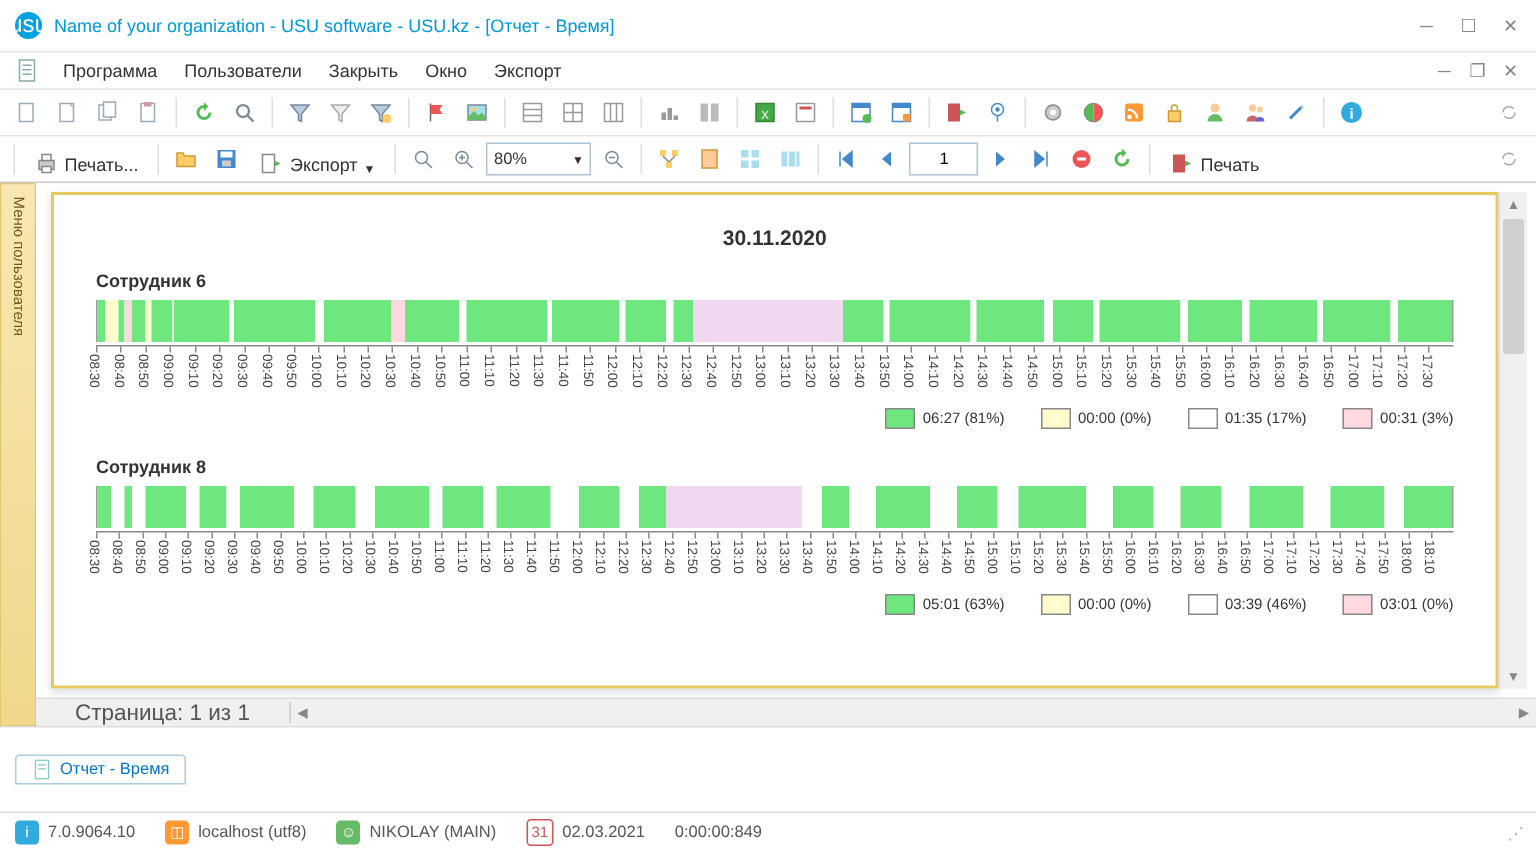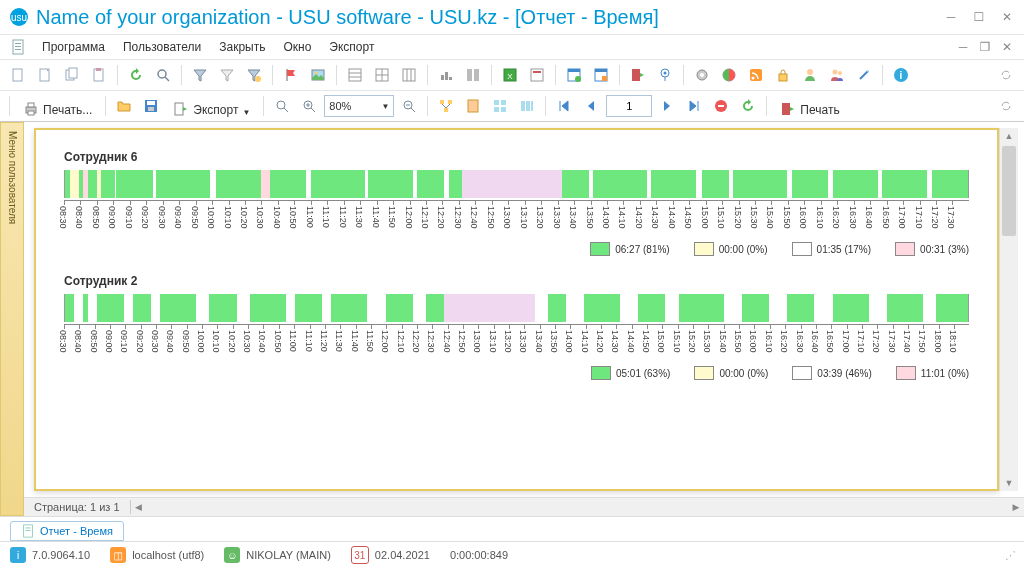--- a/index.html
+++ b/index.html
@@ -1,20 +1,20 @@
 <!DOCTYPE html>
 <html><head>
 <meta charset="utf-8">
 <style>
   html,body{margin:0;padding:0;font-family:"Segoe UI",Tahoma,sans-serif;font-size:12px;color:#333;background:#fff;overflow:hidden}
   body{width:1024px;height:568px;position:relative;display:flex;flex-direction:column}
   
   .titlebar{height:34px;display:flex;align-items:center;padding:0 10px;border-bottom:1px solid #e5e5e5}
-  .app-icon{width:18px;height:18px;border-radius:50%;background:#00a1e0;color:#fff;display:flex;align-items:center;justify-content:center;font-size:10px;margin-right:8px}
-  .title{color:#0099d8;font-size:20px;font-weight:400;flex:1}
+  .app-icon{width:18px;height:18px;border-radius:50%;background:#00a1e0;color:#fff;display:flex;align-items:center;justify-content:center;font-size:16px;margin-right:8px}
+  .title{color:#0099d8;font-size:12px;font-weight:400;flex:1}
   .win-controls{display:flex;gap:14px;color:#888}
   .win-btn{width:14px;height:14px;display:flex;align-items:center;justify-content:center;cursor:pointer}
   
   .menubar{height:24px;display:flex;align-items:center;padding:0 10px;gap:2px;border-bottom:1px solid #e5e5e5;position:relative}
   .menubar .doc-icon{width:16px;height:16px;margin-right:6px}
   .menubar .item{padding:2px 8px;cursor:default}
   .menubar .right{margin-left:auto;display:flex;gap:8px;color:#888}
   
   .toolbar{height:30px;display:flex;align-items:center;padding:0 6px;gap:3px;border-bottom:1px solid #e5e5e5}
   .tbtn{width:22px;height:22px;display:flex;align-items:center;justify-content:center;border:1px solid transparent;border-radius:2px}
@@ -27,36 +27,36 @@
   .body{flex:1;display:flex;position:relative;min-height:0}
   .side-tab{width:22px;background:linear-gradient(#f8e7b2,#f0d78a);border:1px solid #e0c870;display:flex;align-items:flex-start;justify-content:center;padding-top:8px}
   .side-tab span{writing-mode:vertical-rl;font-size:10px;color:#6b5a1f}
   .report-area{flex:1;background:#fff;position:relative;display:flex;flex-direction:column;min-height:0}
   .report-scroll{flex:1;overflow:hidden;position:relative;padding:6px 6px 6px 10px;display:flex}
   .page{flex:1;border:2px solid #e6c960;background:#fff;box-shadow:0 2px 6px rgba(0,0,0,0.15);padding:20px 28px;overflow:hidden;position:relative}
   .vscroll{width:18px;background:#f0f0f0;border-left:1px solid #ddd;position:relative}
   .vscroll .thumb{position:absolute;top:18px;left:2px;right:2px;height:90px;background:#cfcfcf;border-radius:2px}
   .vscroll .arrow{position:absolute;left:0;right:0;height:16px;background:#f0f0f0;display:flex;align-items:center;justify-content:center;color:#888;font-size:9px}
   .hscroll{height:18px;background:#f0f0f0;border-top:1px solid #ddd;display:flex;align-items:center}
-  .hscroll .page-indicator{padding:0 10px;font-size:11px;color:#555}
+  .hscroll .page-indicator{padding:0 26px;font-size:15px;color:#555}
   .hscroll .track{flex:1;height:14px;position:relative}
   
   .report-date{font-weight:bold;font-size:14px;text-align:center;margin-bottom:14px}
   .emp-label{font-weight:bold;font-size:12px;margin-bottom:6px}
   .timeline{height:28px;display:flex;position:relative;border-left:1px solid #999;border-right:1px solid #999}
   .seg{height:100%}
   .ticks{display:flex;margin-top:2px;border-top:1px solid #888;position:relative;height:35px}
   .tick{flex:1;position:relative}
   .tick::before{content:"";position:absolute;top:0;left:0;width:1px;height:4px;background:#888}
   .tick span{position:absolute;top:5px;left:-6px;writing-mode:vertical-rl;font-size:9px;color:#444}
   .legend{display:flex;gap:24px;justify-content:flex-end;margin-top:6px;margin-bottom:18px;font-size:10px}
   .legend-item{display:flex;align-items:center;gap:5px}
   .swatch{width:18px;height:12px;border:1px solid #888}
   
-  .bottom-tabs{height:24px;border-top:1px solid #ddd;display:flex;align-items:flex-end;padding:0 10px}
+  .bottom-tabs{height:24px;border-top:1px solid #ddd;display:flex;align-items:center;padding:16px 10px}
   .btab{border:1px solid #a9cbe6;border-top-left-radius:3px;border-top-right-radius:3px;background:#fff;padding:2px 10px;display:flex;align-items:center;gap:5px;color:#0078c8;font-size:11px}
   .statusbar{height:26px;border-top:1px solid #ddd;display:flex;align-items:center;padding:0 10px;gap:20px;font-size:11px;color:#555}
   .status-item{display:flex;align-items:center;gap:6px}
   .sicon{width:16px;height:16px;border-radius:3px;display:flex;align-items:center;justify-content:center;font-size:10px;color:#fff}
   .grip{margin-left:auto;color:#aaa;letter-spacing:-2px}
   svg{display:block}
 </style>
 </head>
 <body>
 
@@ -436,20 +436,21 @@
     </div>
 </div>
 
 <div class="body">
   <div class="side-tab">
       <span>Меню пользователя</span>
     </div>
   <div class="report-area">
     <div class="report-scroll">
       <div class="page">
+        <div class="report-date">30.11.2020</div>
         <div id="employees">
             <div>
               <div class="emp-label">Сотрудник 6</div>
               <div class="timeline" style="position: relative;">
                 <div class="seg" style="position: absolute; left: 0%; width: 0.5%; top: 0px; bottom: 0px; background: rgb(110, 232, 126);"></div>
                 <div class="seg" style="position: absolute; left: 0.5%; width: 1%; top: 0px; bottom: 0px; background: rgb(255, 251, 204);"></div>
                 <div class="seg" style="position: absolute; left: 1.5%; width: 0.5%; top: 0px; bottom: 0px; background: rgb(110, 232, 126);"></div>
                 <div class="seg" style="position: absolute; left: 2%; width: 0.5%; top: 0px; bottom: 0px; background: rgb(255, 217, 223);"></div>
                 <div class="seg" style="position: absolute; left: 2.5%; width: 1%; top: 0px; bottom: 0px; background: rgb(110, 232, 126);"></div>
                 <div class="seg" style="position: absolute; left: 3.5%; width: 0.5%; top: 0px; bottom: 0px; background: rgb(255, 251, 204);"></div>
@@ -669,21 +670,21 @@
                   <div class="swatch" style="background: rgb(255, 255, 255);"></div>
                   <span>01:35 (17%)</span>
                 </div>
                 <div class="legend-item">
                   <div class="swatch" style="background: rgb(255, 217, 223);"></div>
                   <span>00:31 (3%)</span>
                 </div>
               </div>
             </div>
             <div>
-              <div class="emp-label">Сотрудник 2</div>
+              <div class="emp-label">Сотрудник 8</div>
               <div class="timeline" style="position: relative;">
                 <div class="seg" style="position: absolute; left: 0%; width: 1%; top: 0px; bottom: 0px; background: rgb(110, 232, 126);"></div>
                 <div class="seg" style="position: absolute; left: 1%; width: 1%; top: 0px; bottom: 0px; background: rgb(255, 255, 255);"></div>
                 <div class="seg" style="position: absolute; left: 2%; width: 0.5%; top: 0px; bottom: 0px; background: rgb(110, 232, 126);"></div>
                 <div class="seg" style="position: absolute; left: 2.5%; width: 1%; top: 0px; bottom: 0px; background: rgb(255, 255, 255);"></div>
                 <div class="seg" style="position: absolute; left: 3.5%; width: 3%; top: 0px; bottom: 0px; background: rgb(110, 232, 126);"></div>
                 <div class="seg" style="position: absolute; left: 6.5%; width: 1%; top: 0px; bottom: 0px; background: rgb(255, 255, 255);"></div>
                 <div class="seg" style="position: absolute; left: 7.5%; width: 2%; top: 0px; bottom: 0px; background: rgb(110, 232, 126);"></div>
                 <div class="seg" style="position: absolute; left: 9.5%; width: 1%; top: 0px; bottom: 0px; background: rgb(255, 255, 255);"></div>
                 <div class="seg" style="position: absolute; left: 10.5%; width: 4%; top: 0px; bottom: 0px; background: rgb(110, 232, 126);"></div>
@@ -906,21 +907,21 @@
                 <div class="legend-item">
                   <div class="swatch" style="background: rgb(255, 251, 204);"></div>
                   <span>00:00 (0%)</span>
                 </div>
                 <div class="legend-item">
                   <div class="swatch" style="background: rgb(255, 255, 255);"></div>
                   <span>03:39 (46%)</span>
                 </div>
                 <div class="legend-item">
                   <div class="swatch" style="background: rgb(255, 217, 223);"></div>
-                  <span>11:01 (0%)</span>
+                  <span>03:01 (0%)</span>
                 </div>
               </div>
             </div>
           </div>
       </div>
       <div class="vscroll">
         <div class="arrow" style="top:0">▲</div>
         <div class="thumb"></div>
         <div class="arrow" style="bottom:0">▼</div>
       </div>
@@ -954,19 +955,19 @@
   <div class="status-item">
       <div class="sicon" style="background:#f93">◫</div>
       <span>localhost (utf8)</span>
     </div>
   <div class="status-item">
       <div class="sicon" style="background:#6b6">☺</div>
       <span>NIKOLAY (MAIN)</span>
     </div>
   <div class="status-item">
       <div class="sicon" style="background:#fff;border:1px solid #c55;color:#c55">31</div>
-      <span>02.04.2021</span>
+      <span>02.03.2021</span>
     </div>
   <div class="status-item">
       <span>0:00:00:849</span>
     </div>
   <div class="grip">⋰</div>
 </div>
 
 </body></html>

